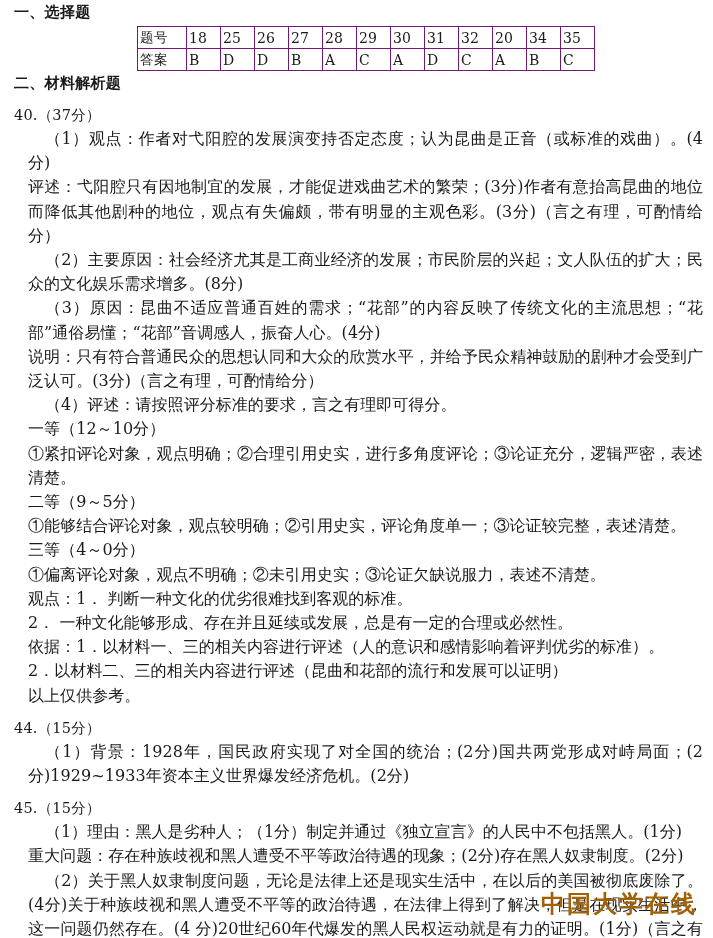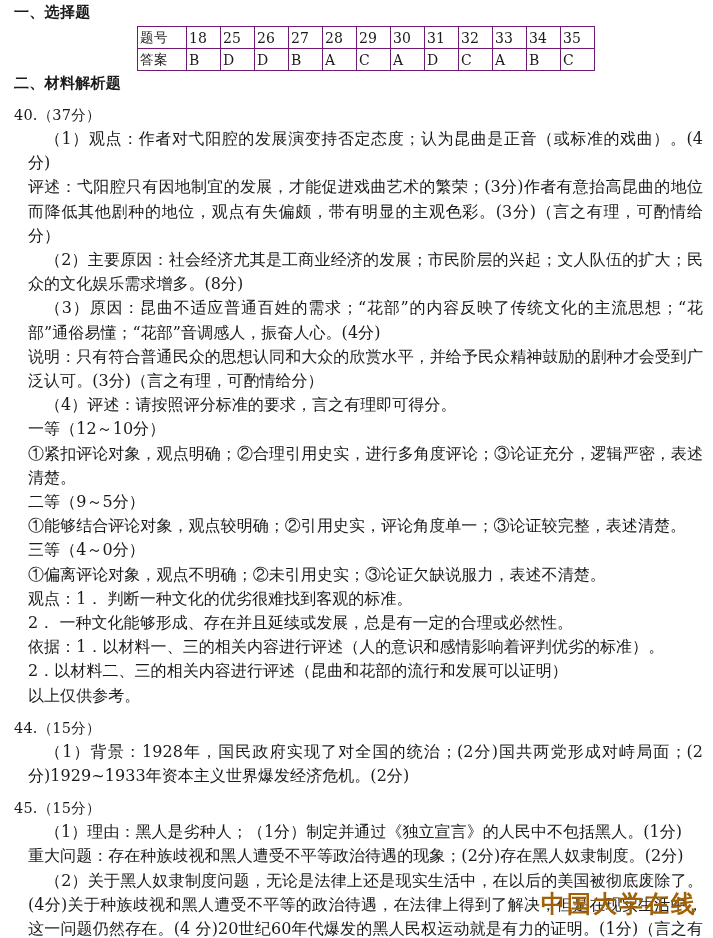--- a/index.html
+++ b/index.html
@@ -117,21 +117,21 @@
           <td class="rowhead">题号</td>
           <td>18</td>
           <td>25</td>
           <td>26</td>
           <td>27</td>
           <td>28</td>
           <td>29</td>
           <td>30</td>
           <td>31</td>
           <td>32</td>
-          <td>33</td>
+          <td>20</td>
           <td>34</td>
           <td>35</td>
         </tr>
         <tr>
           <td class="rowhead">答案</td>
           <td>B</td>
           <td>D</td>
           <td>D</td>
           <td>B</td>
           <td>A</td>

